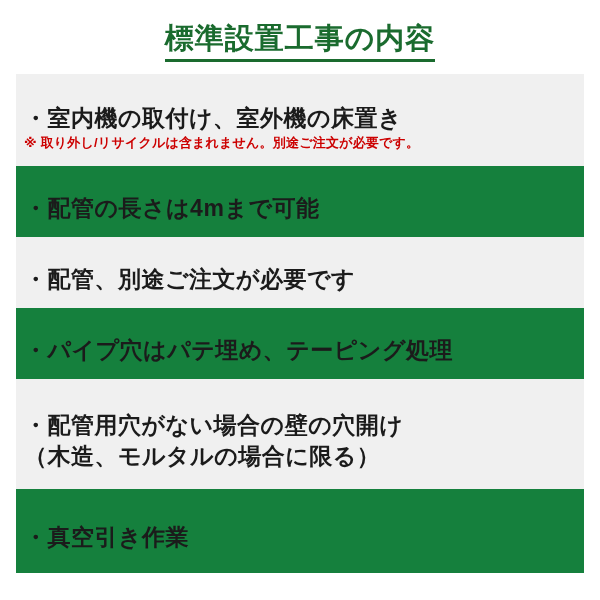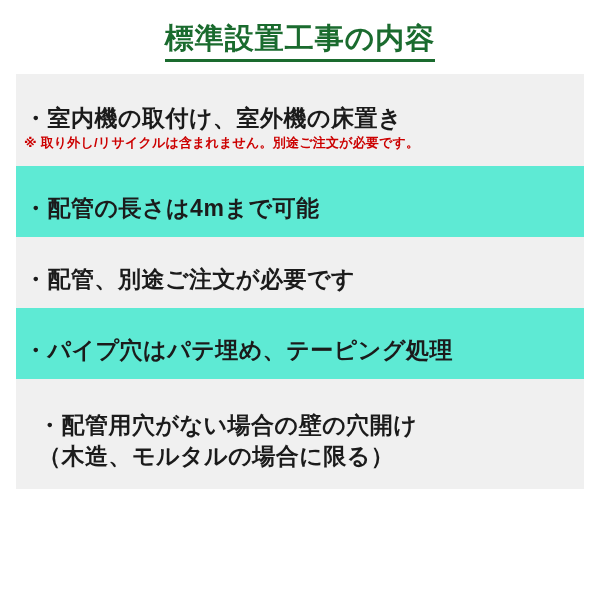--- a/index.html
+++ b/index.html
@@ -44,21 +44,21 @@
     box-sizing: border-box;
     padding: 23px 10px 9px 8px;
     display: flex;
     flex-direction: column;
     justify-content: center;
   }
   .row.shaded {
     background: #f0f0f0;
   }
   .row.plain {
-    background: #5eead4;
+    background: #15803d;
   }
   .row-main {
     font-size: 23px;
     font-weight: bold;
     color: #1b1b1b;
     line-height: 1.38;
     letter-spacing: 0.5px;
   }
   .row-note {
     font-size: 13px;
@@ -96,19 +96,22 @@
 
     <div class="row shaded r3">
       <div class="row-main">・配管、別途ご注文が必要です</div>
     </div>
 
     <div class="row plain r4">
       <div class="row-main">・パイプ穴はパテ埋め、テーピング処理</div>
     </div>
 
     <div class="row shaded r5">
-      <div class="row-main" style="white-space: pre-line; margin-left: 14px;">・配管用穴がない場合の壁の穴開け
+      <div class="row-main" style="white-space: pre-line;">・配管用穴がない場合の壁の穴開け
 （木造、モルタルの場合に限る）</div>
     </div>
 
+    <div class="row plain r6">
+      <div class="row-main">・真空引き作業</div>
+    </div>
 
   </div>
 </div>
 
 </body></html>

